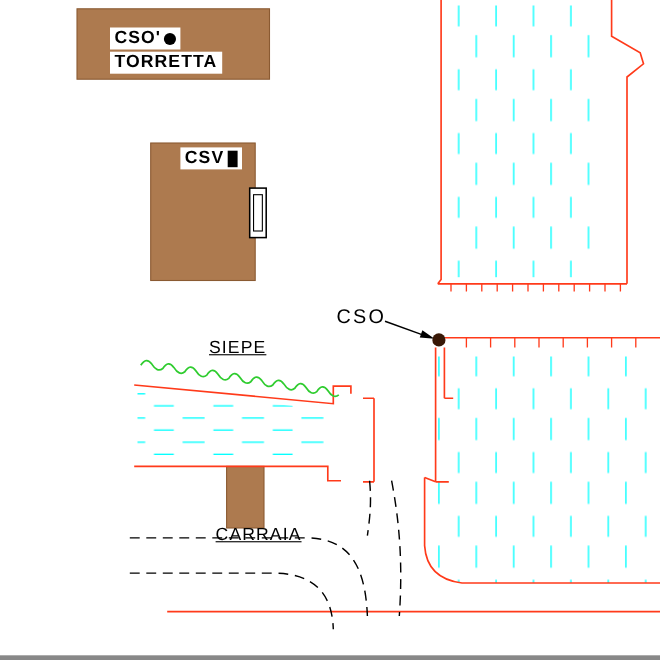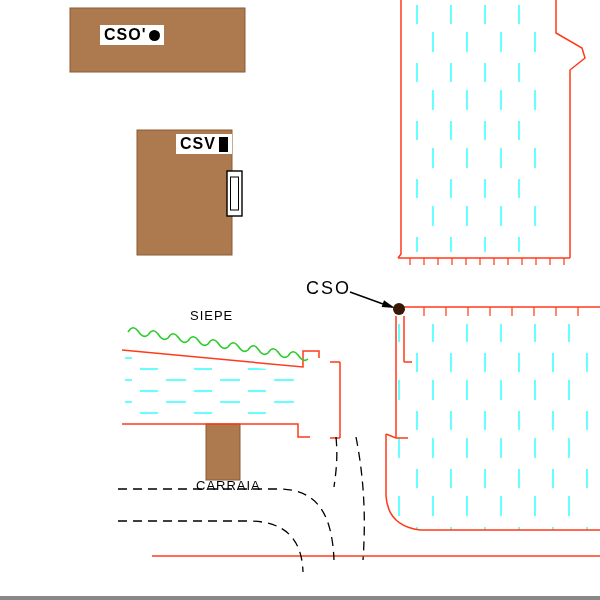--- a/index.html
+++ b/index.html
@@ -29,22 +29,22 @@
     padding:1px 4px;white-space:nowrap;display:flex;align-items:center;gap:3px;
     z-index:3;
   }
   .dot-ic{display:inline-block;width:11px;height:11px;border-radius:50%;background:var(--black);}
   .blk-ic{display:inline-block;width:9px;height:15px;background:var(--black);}
   .callout{
     position:absolute;color:var(--black);font-size:18px;font-weight:400;
     letter-spacing:2px;z-index:3;white-space:nowrap;
   }
   .small-label{
-    position:absolute;color:var(--black);font-size:13px;font-weight:400;
-    letter-spacing:1px;z-index:3;white-space:nowrap;
+    position:absolute;color:var(--black);font-size:16px;font-weight:400;
+    letter-spacing:1px;z-index:3;white-space:nowrap;text-decoration:underline;
   }
 </style>
 </head>
 <body>
 
 <div class="stage">
 
   <svg width="600" height="600" viewBox="0 0 600 600">
     <defs>
       <pattern id="vdash" width="34" height="58" patternUnits="userSpaceOnUse">
@@ -112,22 +112,25 @@
       <polygon class="f-black" points="395,308 381.6,306.9 384,300.3"></polygon>
     </g>
     <circle class="f-dot" cx="399" cy="309" r="6"></circle>
   </svg>
 
   <div class="tag" style="left:100px;top:25px">
     <span>CSO'</span>
     <span class="dot-ic"></span>
   </div>
 
+  <div class="tag" style="left:100px;top:47px">
+    <span>TORRETTA</span>
+  </div>
 
-  <div class="tag" style="left:176px;top:134px">
+  <div class="tag" style="left:164px;top:134px">
     <span>CSV</span>
     <span class="blk-ic"></span>
   </div>
 
   <div class="callout" style="left:306px;top:278px">CSO</div>
 
   <div class="small-label" style="left:190px;top:308px">SIEPE</div>
 
   <div class="small-label" style="left:196px;top:478px">CARRAIA</div>
 

